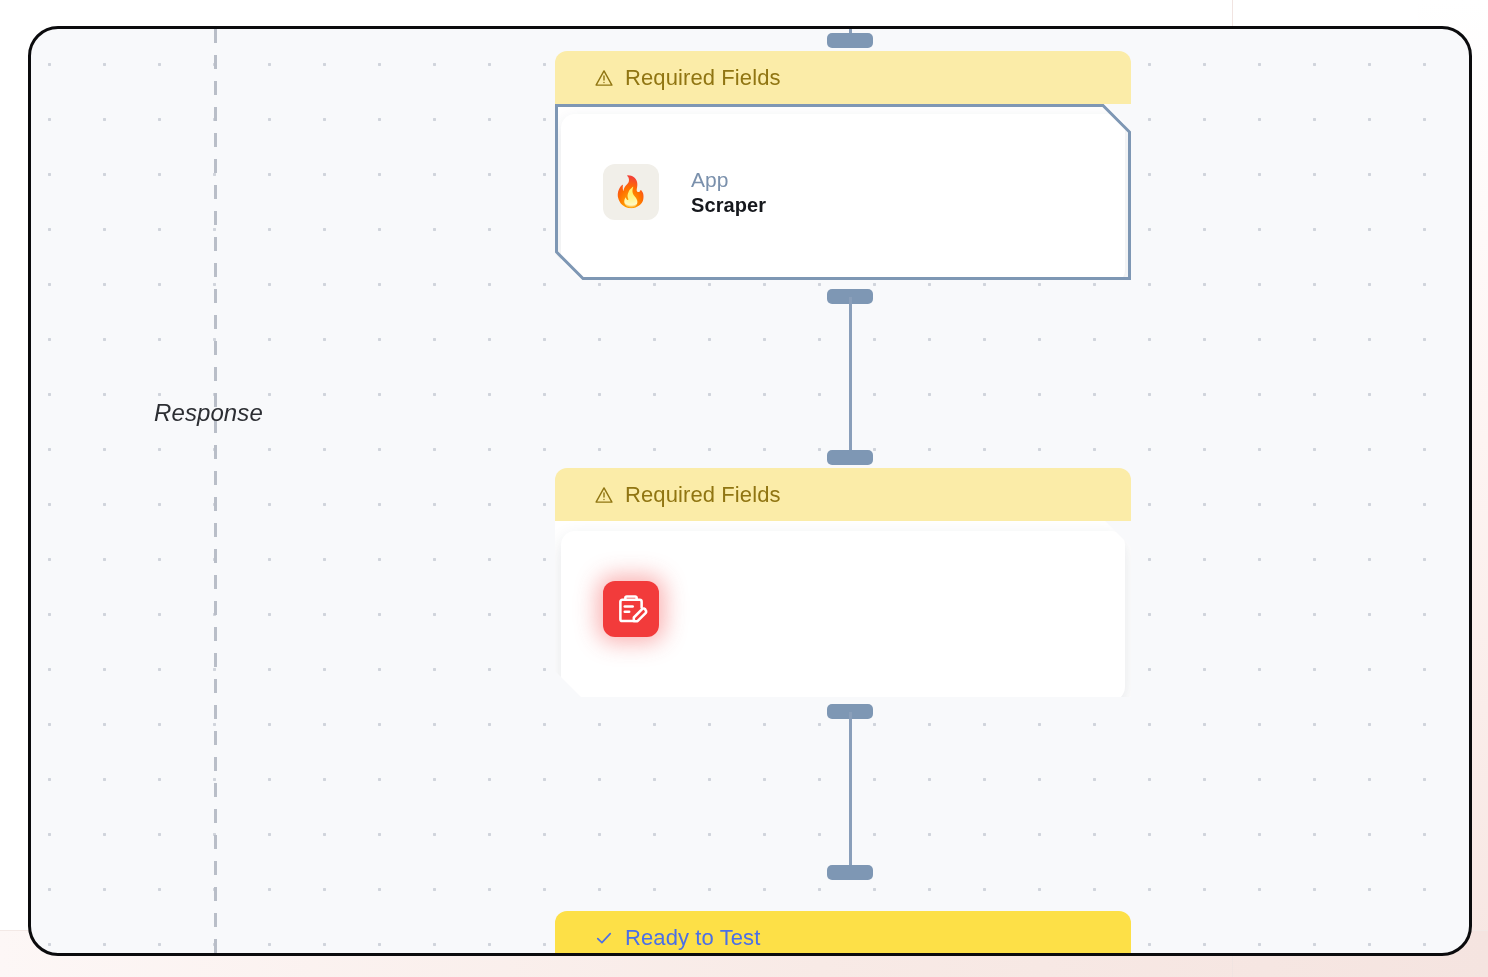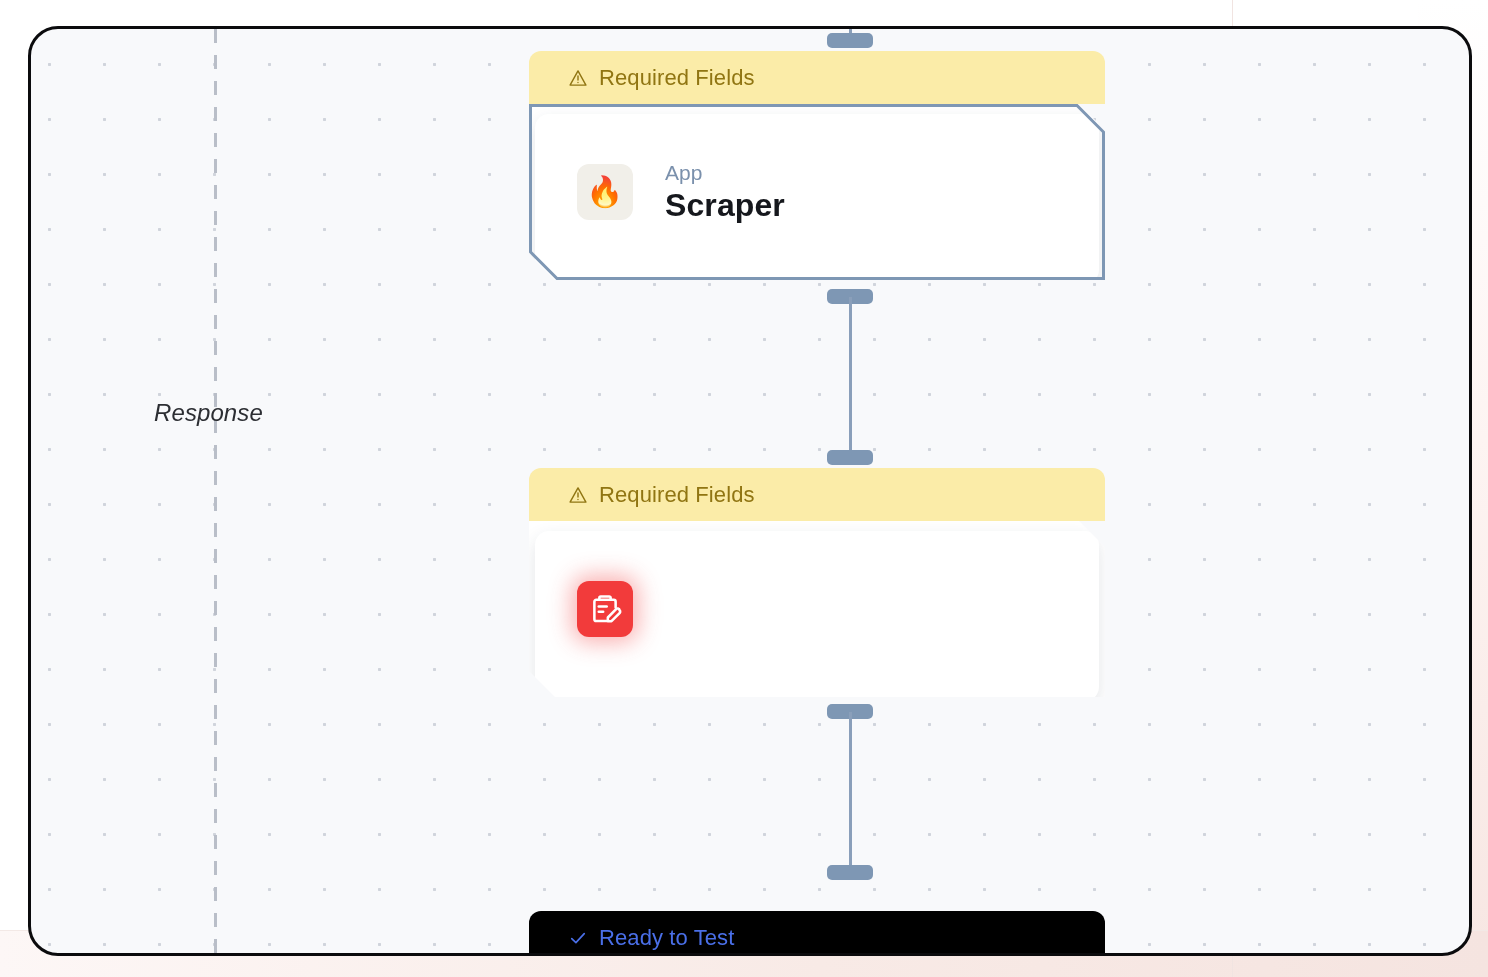--- a/index.html
+++ b/index.html
@@ -116,39 +116,39 @@
     height: 15px;
     border-radius: 5px;
     background: #7e97b4;
     left: 796px;
   }
 
   
   .node {
     position: absolute;
     width: 576px;
-    left: 498px;
+    left: 524px;
   }
 
   .node-banner {
     position: relative;
     height: 53px;
     border-radius: 12px 12px 0 0;
     display: flex;
     align-items: center;
     padding-left: 38px;
     font-size: 22px;
     letter-spacing: .1px;
   }
   .node-banner.warn {
     background: #fbeca8;
     color: #907512;
   }
   .node-banner.ready {
-    background: #000000;
+    background: #fde047;
     color: #4a6fe8;
   }
   .banner-icon {
     display: inline-flex;
     width: 22px;
     margin-right: 10px;
     align-items: center;
     justify-content: center;
   }
   .banner-text { line-height: 1; }
@@ -206,21 +206,21 @@
   }
   .node-icon.red svg { width: 34px; height: 34px; display: block; }
 
   .node-text { display: flex; flex-direction: column; gap: 1px; }
   .node-kicker {
     font-size: 21px;
     color: #7a90ac;
     line-height: 1.2;
   }
   .node-title {
-    font-size: 32px;
+    font-size: 20px;
     font-weight: 700;
     color: #16181d;
     line-height: 1.2;
     letter-spacing: .1px;
   }
 
   
   #node-ready { top: 882px; }
 </style>
 </head>

